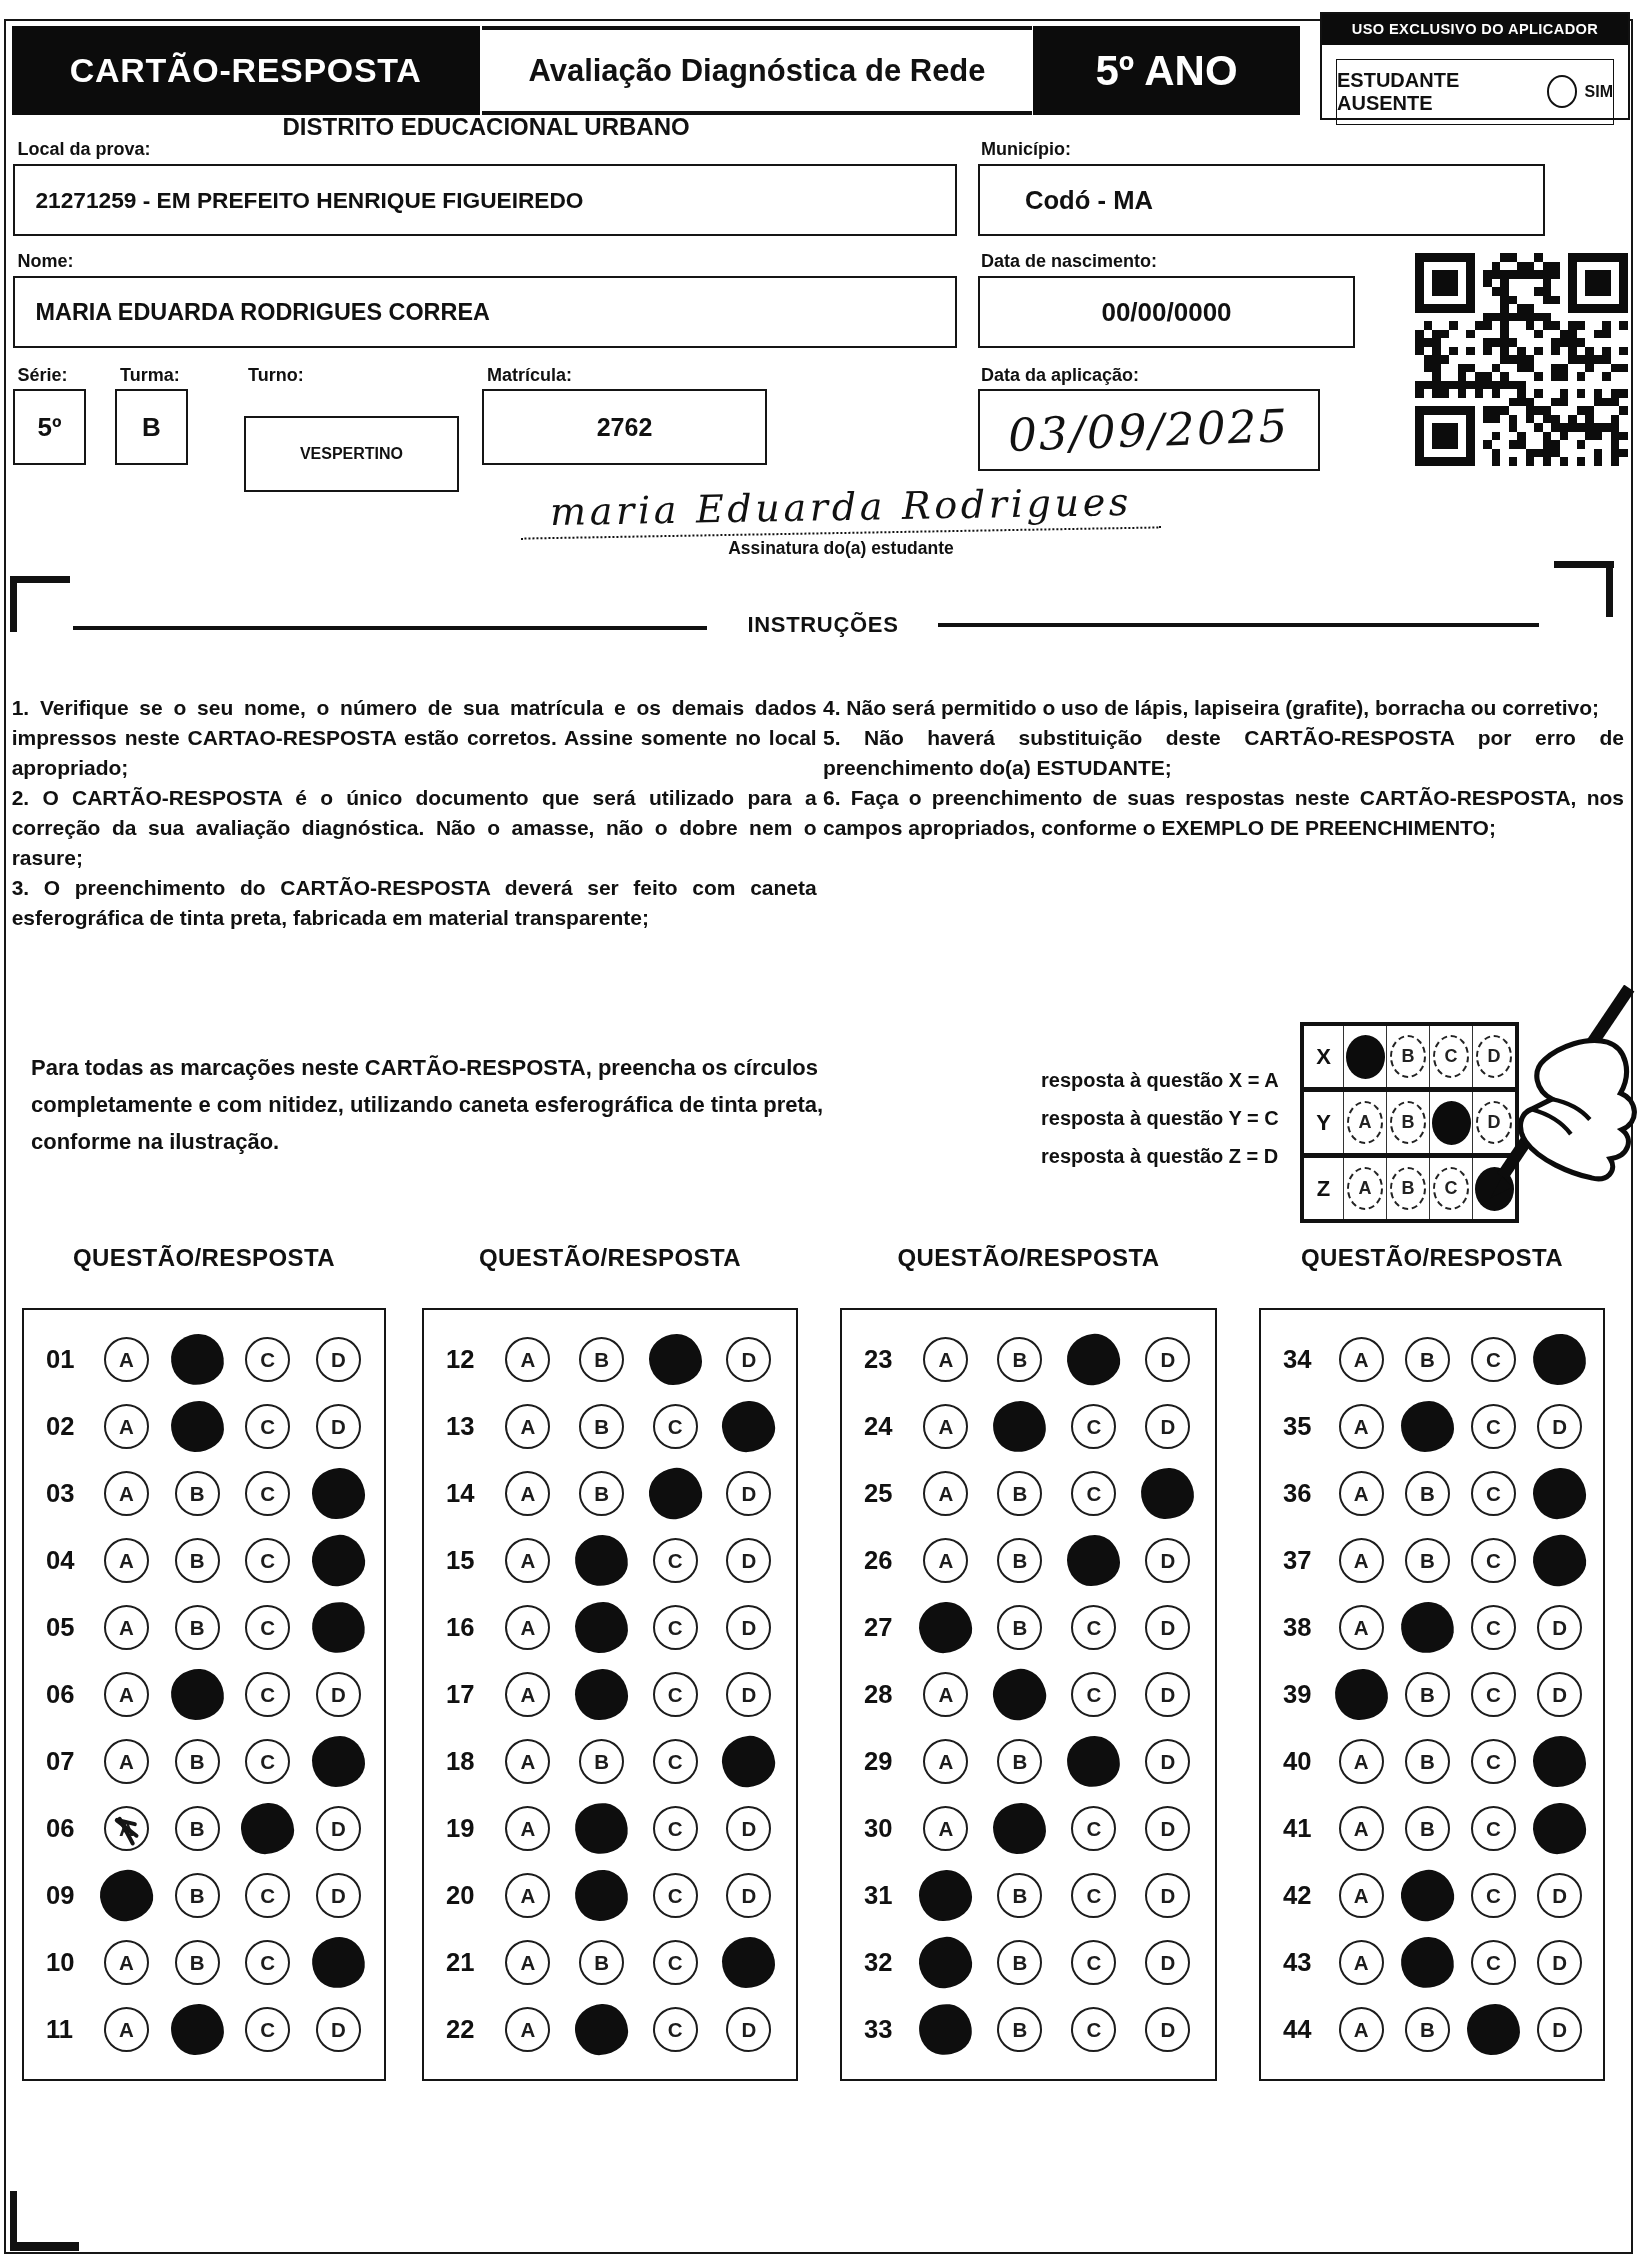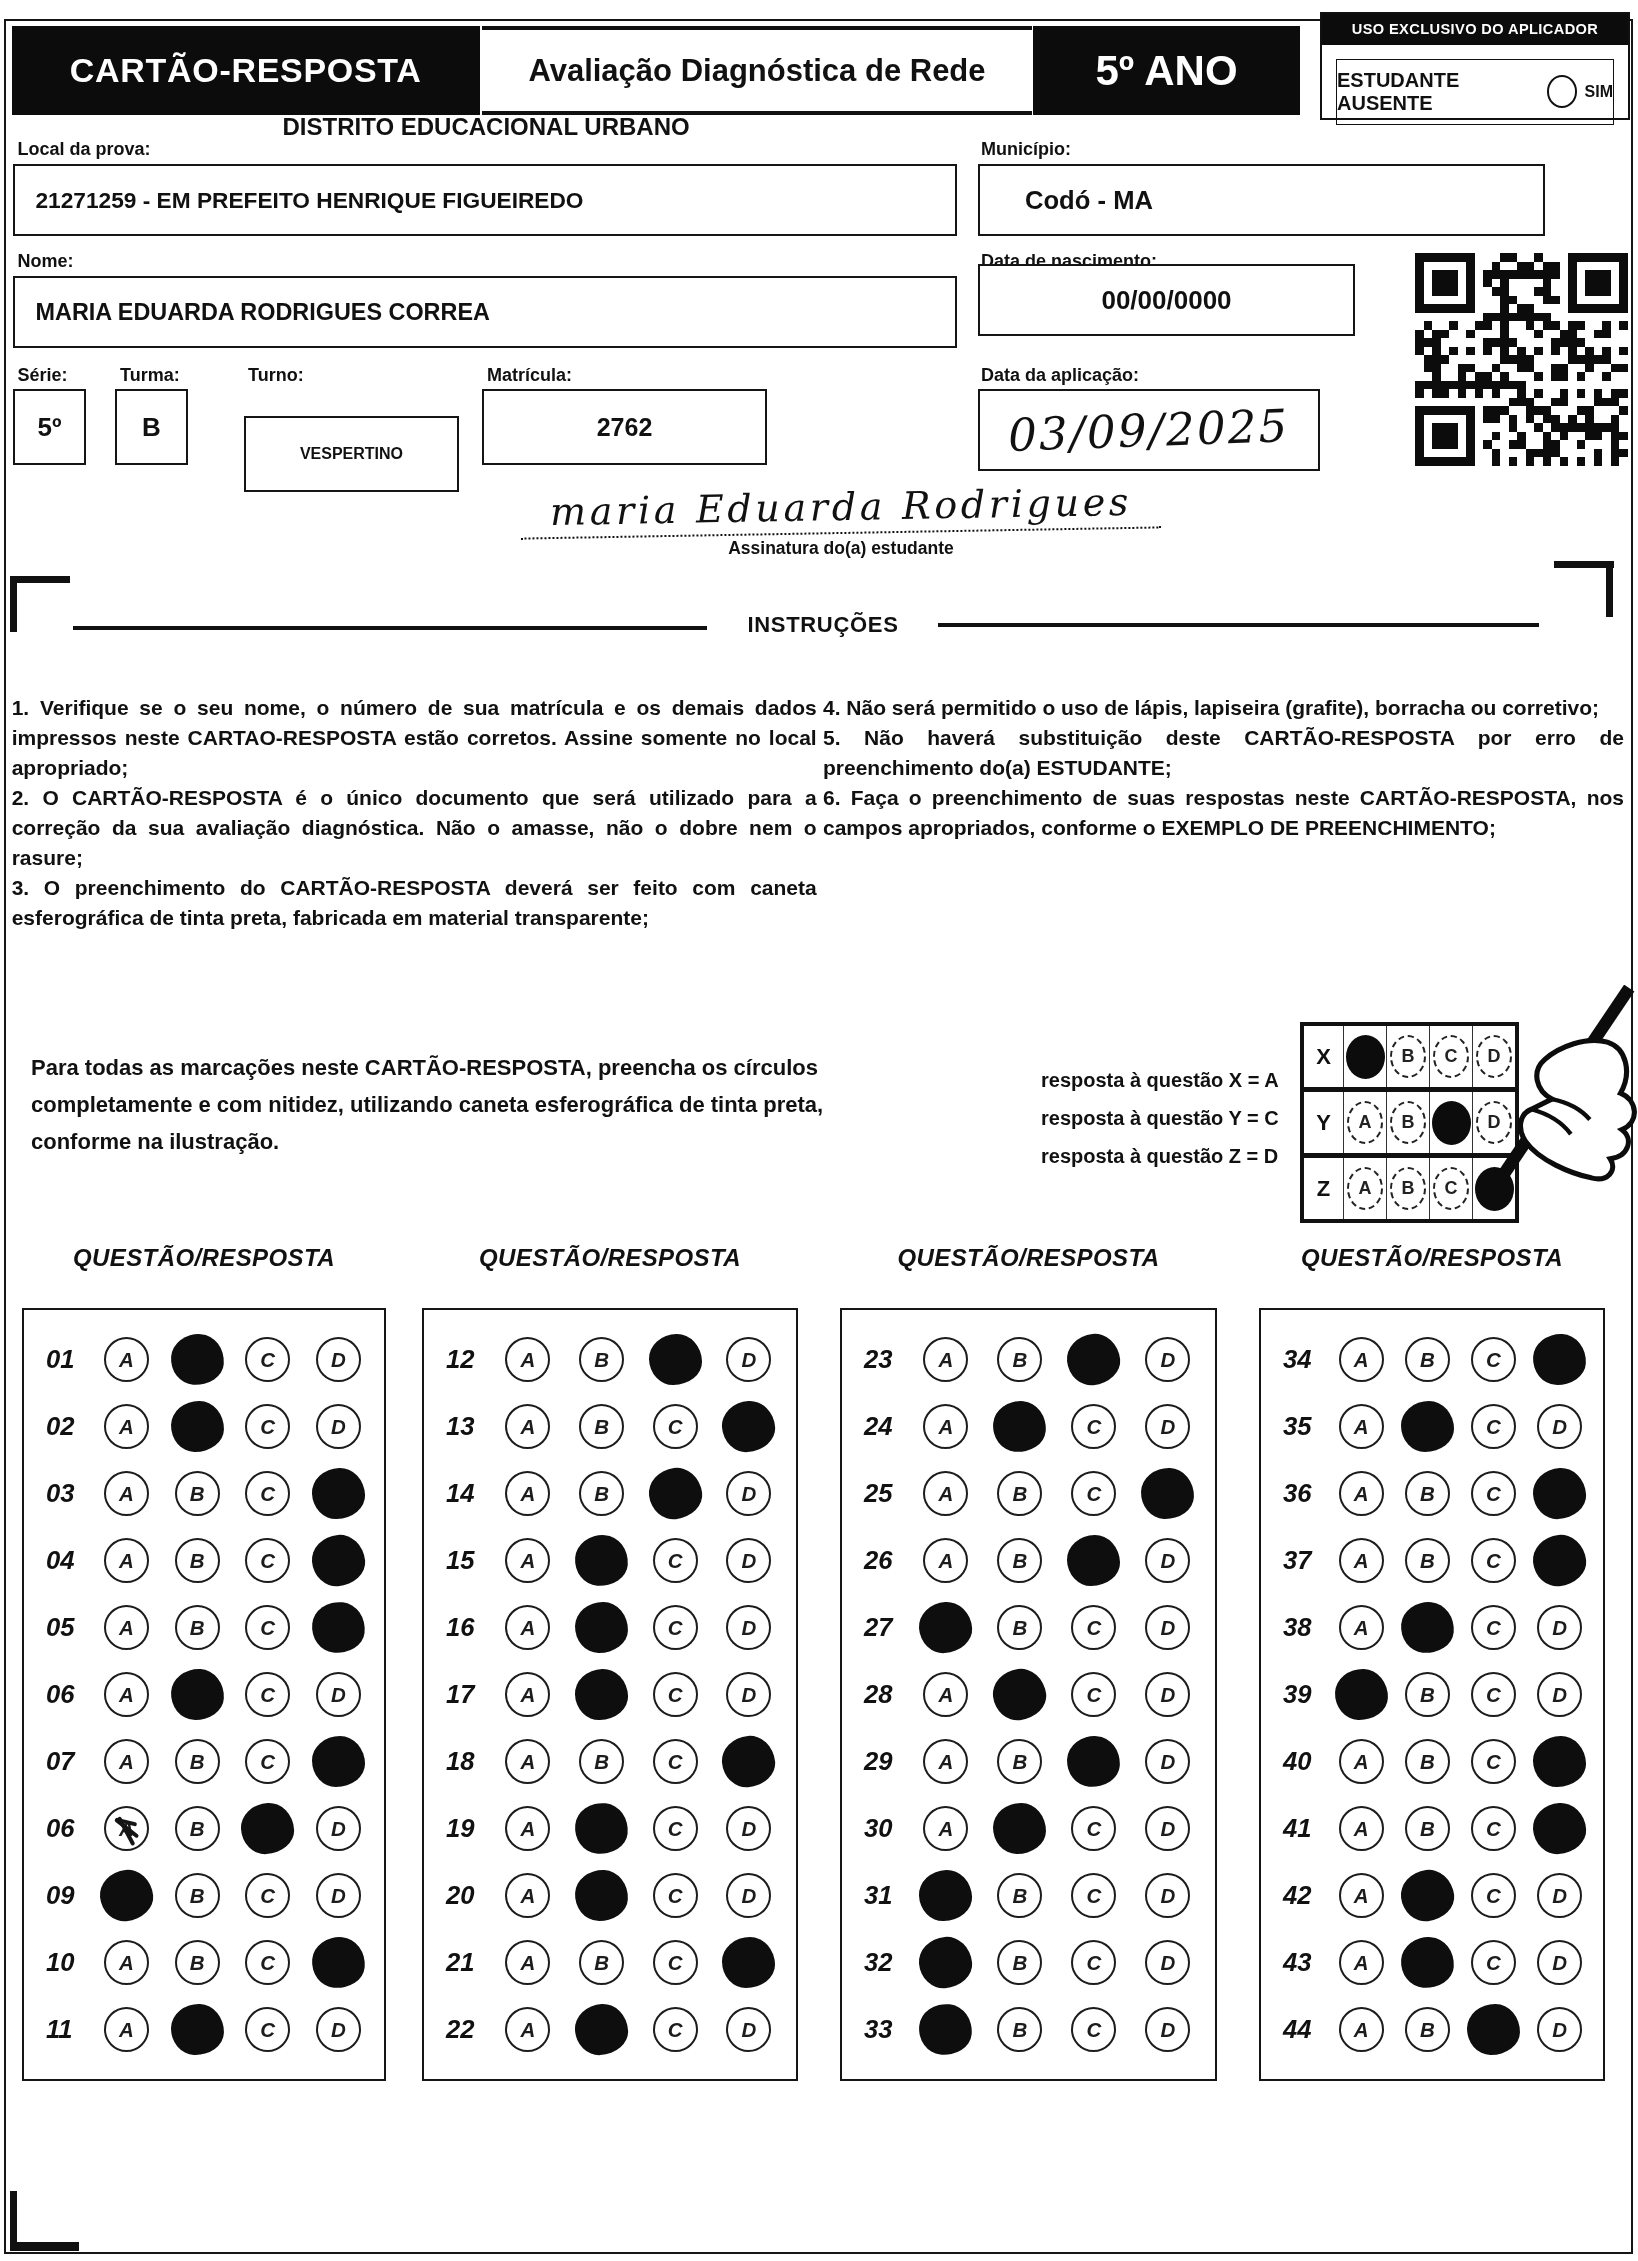--- a/index.html
+++ b/index.html
@@ -107,21 +107,21 @@
   <div class="abs fbox val35" style="left:978px;top:164px;width:567px;height:72px;padding-left:45px;">
     <span>Codó - MA</span>
   </div>
 
   <div class="abs flabel" style="left:17.5px;top:251px;">Nome:</div>
   <div class="abs fbox pl val32" style="left:13px;top:276px;width:944px;height:72px;">
     <span>MARIA EDUARDA RODRIGUES CORREA</span>
   </div>
 
   <div class="abs flabel" style="left:981px;top:251px;">Data de nascimento:</div>
-  <div class="abs fbox ctr val36" style="left:978px;top:264px;width:377px;height:72px;">
+  <div class="abs fbox ctr val36" style="left:978px;top:276px;width:377px;height:72px;">
     <span>00/00/0000</span>
   </div>
 
   <div class="abs" style="left:1415px;top:253px;width:213px;height:213px;" id="qr-holder"><svg width="213" height="213" shape-rendering="crispEdges" viewBox="0 0 292 292">
         <rect width="292" height="292" fill="#fff"></rect>
         <rect x="116.8" y="0" width="11.68" height="11.68" fill="#0c0c0c"></rect>
         <rect x="128.48" y="0" width="11.68" height="11.68" fill="#0c0c0c"></rect>
         <rect x="163.51999999999998" y="0" width="11.68" height="11.68" fill="#0c0c0c"></rect>
         <rect x="105.12" y="11.68" width="11.68" height="11.68" fill="#0c0c0c"></rect>
         <rect x="140.16" y="11.68" width="11.68" height="11.68" fill="#0c0c0c"></rect>
@@ -453,21 +453,21 @@
     <line x1="262" y1="4" x2="88" y2="262" stroke="#0c0c0c" stroke-width="17"></line>
     <polygon points="88,262 72,292 102,276" fill="#0c0c0c"></polygon>
     <path d="M232,78 C258,86 266,120 250,148 C274,158 276,188 252,198
              C268,210 262,234 236,238 C246,254 232,270 210,264
              C182,258 138,240 120,214 C108,196 112,176 128,170
              L156,156 C134,144 128,118 146,102 C166,84 204,70 232,78 Z" fill="#ffffff" stroke="#0c0c0c" stroke-width="7"></path>
     <path d="M128,170 C150,176 170,188 182,204" fill="none" stroke="#0c0c0c" stroke-width="6"></path>
     <path d="M156,156 C176,160 196,170 208,184" fill="none" stroke="#0c0c0c" stroke-width="6"></path>
   </svg>
 
-  <div class="abs" style="left:0;top:0;width:1639px;height:2261px;pointer-events:none;font-style:italic;" id="answers">
+  <div class="abs" style="left:0;top:0;width:1639px;height:2261px;pointer-events:none;" id="answers">
       <div class="ans-col" style="left: 22px; width: 364px; pointer-events: auto;">
         <div class="ans-header">QUESTÃO/RESPOSTA</div>
         <div class="ans-box">
           <div class="ans-row">
             <div class="qnum">01</div>
             <div class="bubblezone">
               <div class="bwrap">
                 <div class="bubble">A</div>
               </div>
               <div class="bwrap">

